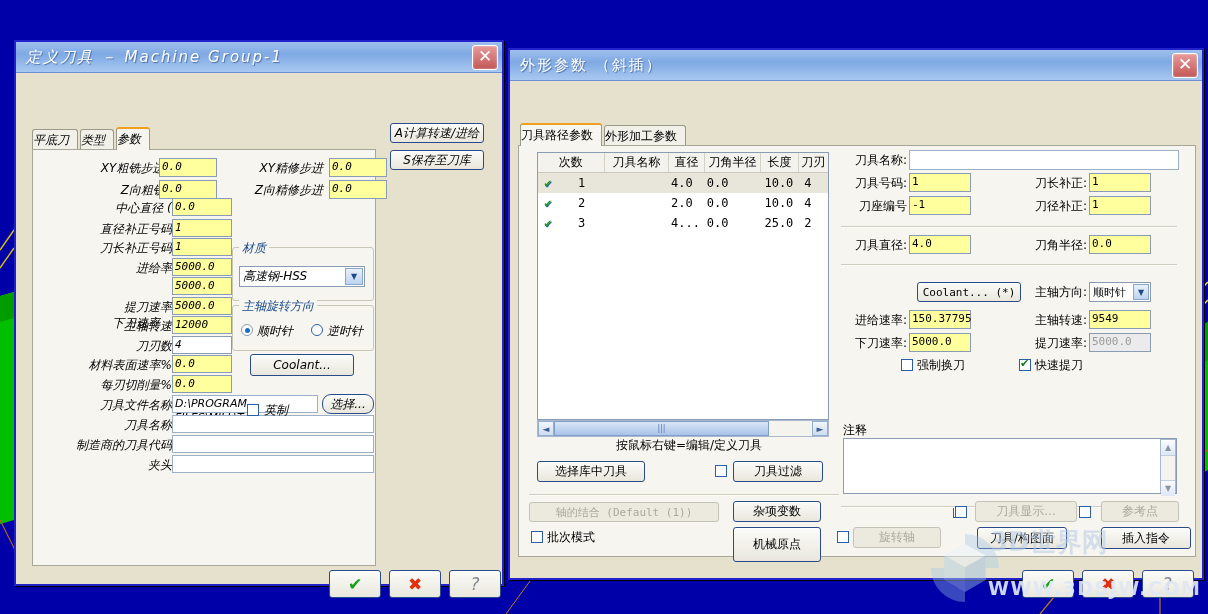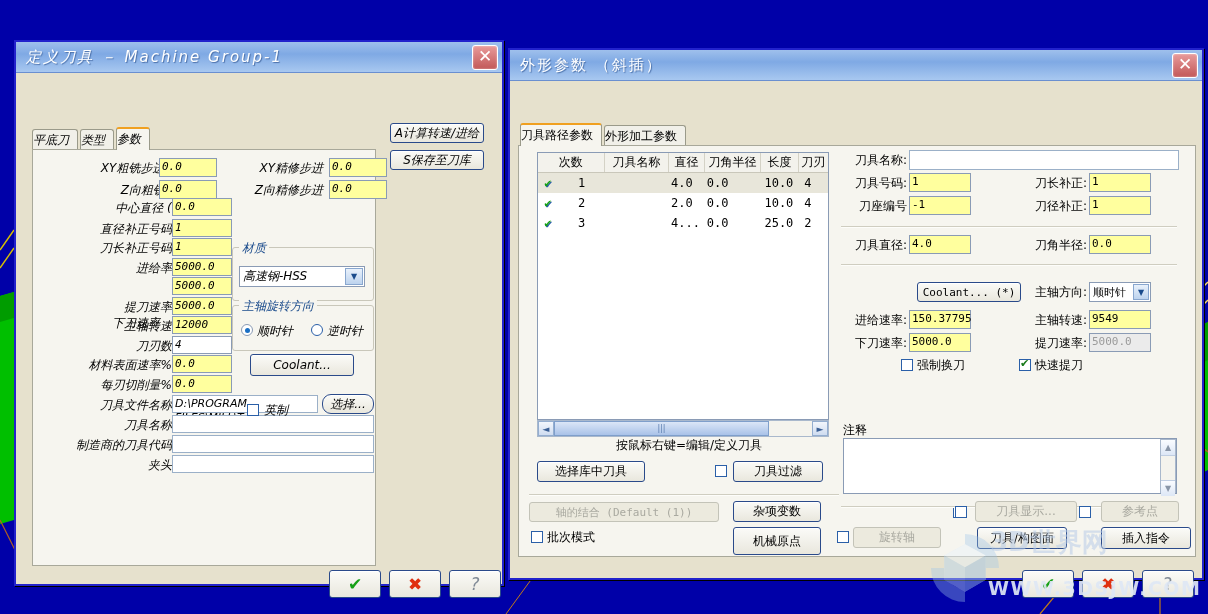--- a/index.html
+++ b/index.html
@@ -307,21 +307,21 @@
       <div class="btn" style="left:214px;top:315px;width:90px;height:21px;">刀具过滤</div>
 
       <div class="hr" style="left:10px;top:348px;width:310px;"></div>
 
       <div class="btn dis mono" style="left:10px;top:356px;width:190px;height:20px;">轴的结合  (Default (1))</div>
       <div class="cb" style="left:434px;top:360px;"></div>
       <div class="btn" style="left:214px;top:355px;width:88px;height:21px;">杂项变数</div>
 
       <div class="cb" style="left:12px;top:385px;"></div>
       <span class="lbl" style="left:28px;top:384px;">批次模式</span>
-      <div class="btn" style="left:214px;top:381px;width:88px;height:28px;">机械原点</div>
+      <div class="btn" style="left:214px;top:381px;width:88px;height:35px;">机械原点</div>
       <div class="btn dis" style="left:334px;top:381px;width:88px;height:21px;">旋转轴</div>
       <div class="cb" style="left:318px;top:385px;"></div>
 
       <div class="lbl r" style="left:320px;top:7px;width:68px;">刀具名称:</div>
       <div class="fld plain" style="left:390px;top:4px;width:270px;height:20px;"></div>
 
       <div class="lbl r" style="left:320px;top:30px;width:68px;">刀具号码:</div>
       <div class="fld" style="left:390px;top:27px;width:62px;height:19px;">1</div>
       <div class="lbl r" style="left:500px;top:30px;width:68px;">刀长补正:</div>
       <div class="fld" style="left:570px;top:27px;width:62px;height:19px;">1</div>

